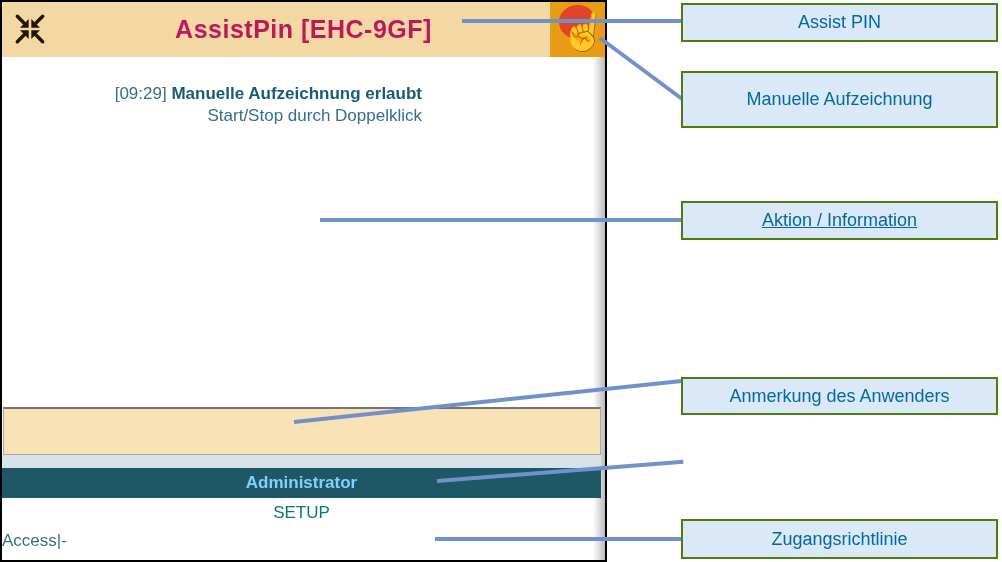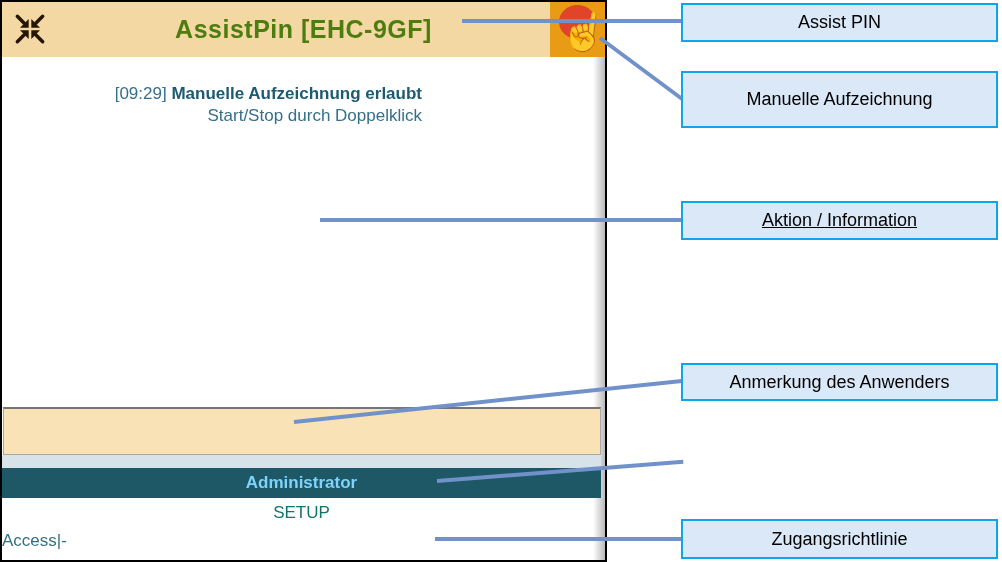--- a/index.html
+++ b/index.html
@@ -34,21 +34,21 @@
     width: 32px; height: 32px;
   }
   .app-title {
     position: absolute;
     left: 0; right: 0; top: 0;
     height: 55px;
     line-height: 55px;
     text-align: center;
     font-size: 25px;
     font-weight: bold;
-    color: #4d7c0f;
+    color: #be185d;
     letter-spacing: 0.5px;
   }
   .manual-btn {
     position: absolute;
     right: 0; top: 0;
     width: 55px; height: 55px;
     background: #e89c15;
     overflow: hidden;
   }
   .manual-btn .blob {
@@ -129,32 +129,32 @@
     font-size: 17px;
     color: #33707f;
   }
 
   
   .callout {
     position: absolute;
     left: 681px;
     width: 317px;
     background: #dbe8f8;
-    border: 2px solid #0ea5e9;
+    border: 2px solid #4d7c0f;
     text-align: center;
     font-size: 18px;
-    color: #000000;
+    color: #0369a1;
     display: flex;
     align-items: center;
     justify-content: center;
   }
   .co-1 { top: 3px;   height: 39px; }
   .co-2 { top: 71px;  height: 57px; }
   .co-3 { top: 201px; height: 39px; text-decoration: underline; }
-  .co-4 { top: 363px; height: 38px; }
+  .co-4 { top: 377px; height: 38px; }
   .co-5 { top: 442px; height: 39px; }
   .co-6 { top: 519px; height: 40px; }
 
   
   .connector {
     position: absolute;
     height: 4px;
     background: #7191ca;
     transform-origin: left center;
   }

